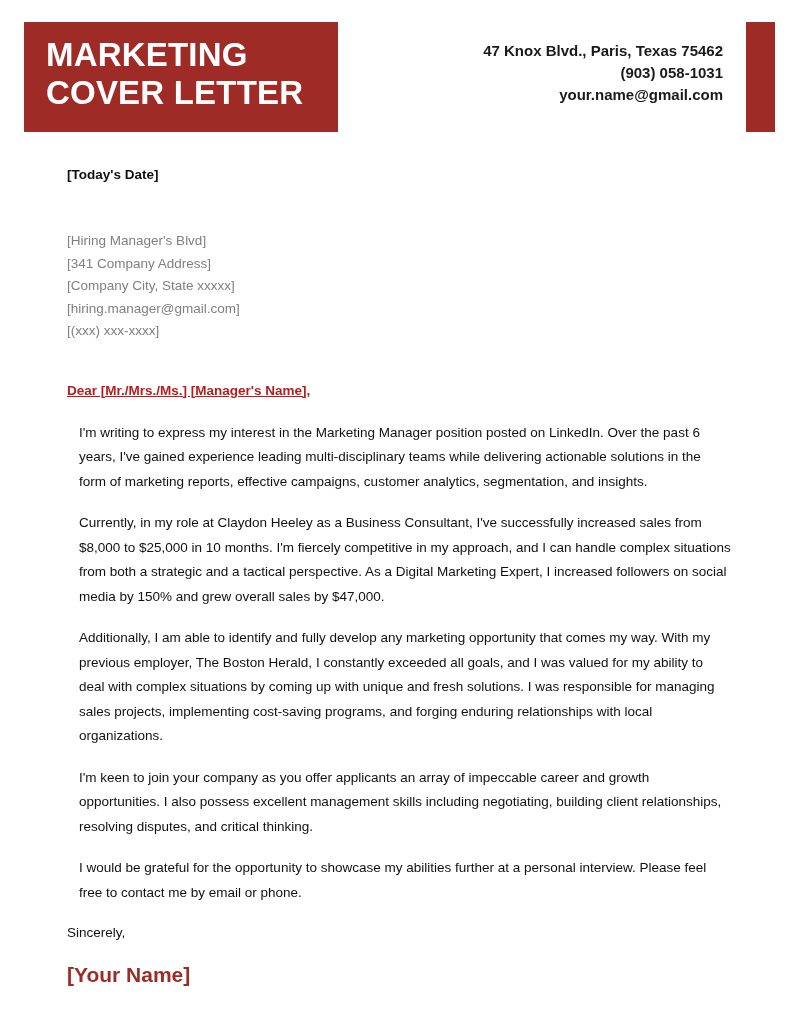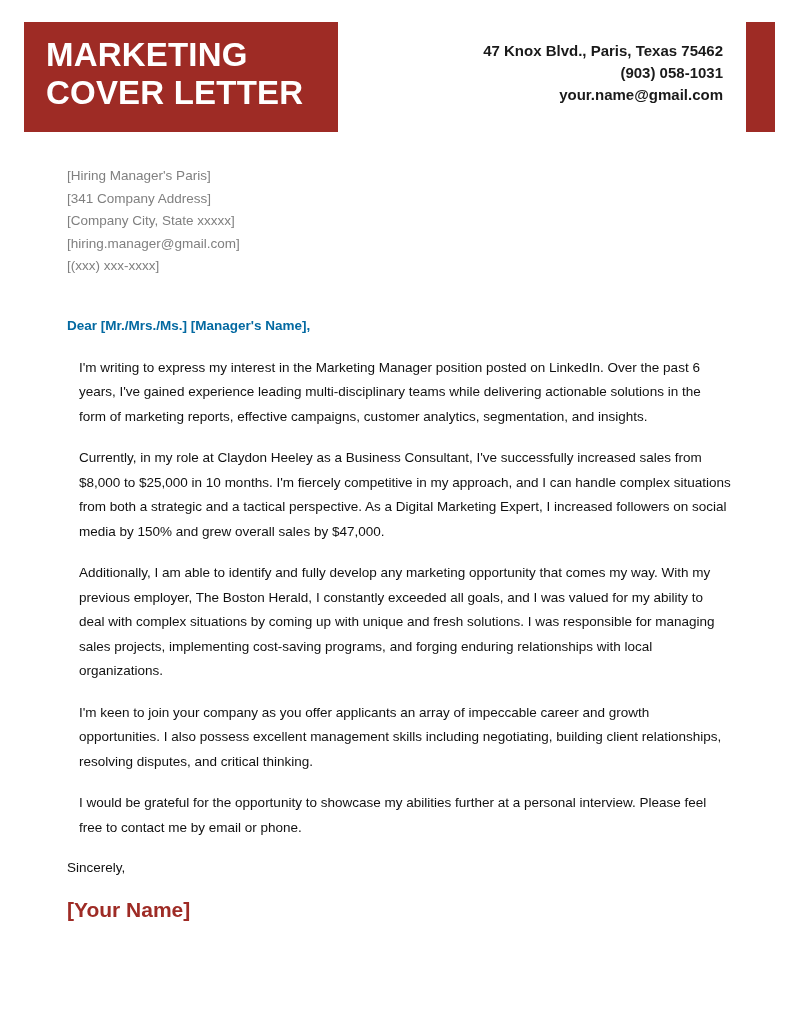--- a/index.html
+++ b/index.html
@@ -97,23 +97,24 @@
 
   .recipient-line {
     font-size: 13.5px;
     color: #808080;
     line-height: 22.5px;
   }
 
   .salutation {
     font-size: 13.5px;
     font-weight: 600;
-    color: #0369a1;
+    color: #b91c1c;
     line-height: 22px;
     margin-bottom: 19px;
+    text-decoration: underline;
   }
 
   .para {
     font-size: 13.5px;
     font-weight: 400;
     color: #111111;
     line-height: 24.5px;
     margin: 0 0 17px 12px;
     text-align: left;
   }
@@ -150,23 +151,24 @@
     <div class="contact-block">
       <div class="contact-line">47 Knox Blvd., Paris, Texas 75462</div>
       <div class="contact-line">(903) 058-1031</div>
       <div class="contact-line">your.name@gmail.com</div>
     </div>
 
   </div>
 
   <div class="letter">
 
+    <div class="date-line">[Today's Date]</div>
 
     <div class="recipient">
-      <div class="recipient-line">[Hiring Manager's Paris]</div>
+      <div class="recipient-line">[Hiring Manager's Blvd]</div>
       <div class="recipient-line">[341 Company Address]</div>
       <div class="recipient-line">[Company City, State xxxxx]</div>
       <div class="recipient-line">[hiring.manager@gmail.com]</div>
       <div class="recipient-line">[(xxx) xxx-xxxx]</div>
     </div>
 
     <div class="salutation">Dear [Mr./Mrs./Ms.] [Manager's Name],</div>
 
     <p class="para">I'm writing to express my interest in the Marketing Manager position posted on LinkedIn. Over the past 6 years, I've gained experience leading multi-disciplinary teams while delivering actionable solutions in the form of marketing reports, effective campaigns, customer analytics, segmentation, and insights.</p>
     <p class="para">Currently, in my role at Claydon Heeley as a Business Consultant, I've successfully increased sales from $8,000 to $25,000 in 10 months. I'm fiercely competitive in my approach, and I can handle complex situations from both a strategic and a tactical perspective. As a Digital Marketing Expert, I increased followers on social media by 150% and grew overall sales by $47,000.</p>

